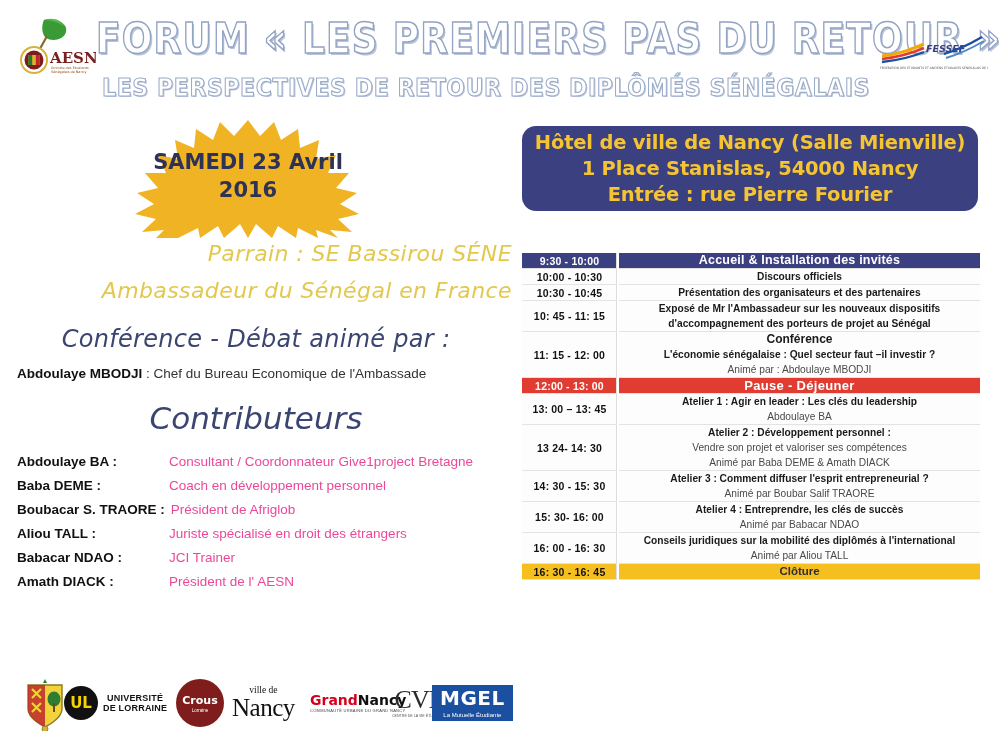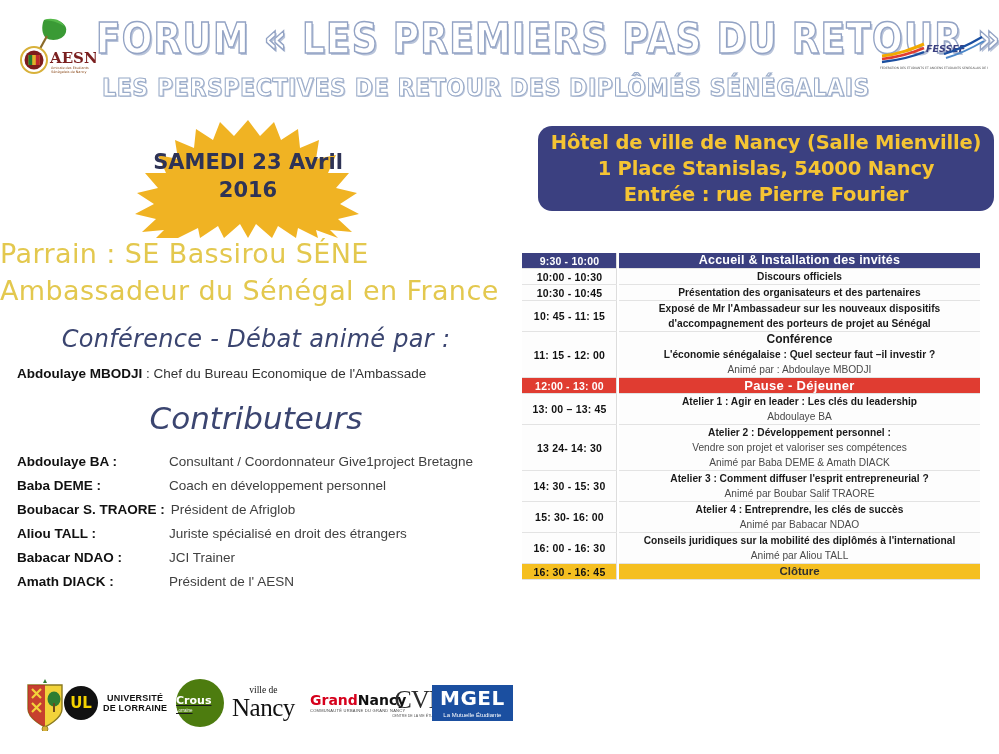--- a/index.html
+++ b/index.html
@@ -90,23 +90,24 @@
     font-family: "DejaVu Sans", sans-serif;
     font-size: 21px;
     font-weight: bold;
     color: #2e3356;
     line-height: 28px;
     z-index: 3;
   }
   .script-gold {
     font-family: "DejaVu Sans", sans-serif;
     color: #e3c84e;
-    font-size: 27px;
+    font-style: italic;
+    font-size: 22px;
     line-height: 37px;
-    text-align: left;
+    text-align: right;
     letter-spacing: 0.4px;
   }
   #parrain-block {
     position: absolute;
     left: 0; top: 125px;
     width: 512px;
   }
   #conf-debat {
     position: absolute;
     left: 0; top: 215px;
@@ -151,37 +152,36 @@
     line-height: 24px;
     white-space: nowrap;
     color: #333;
   }
   .contrib-name {
     font-weight: bold;
     color: #111;
     flex: 0 0 auto;
   }
   .contrib-role {
-    color: #404040;
+    color: #ec4899;
   }
   .contrib-row.w1 .contrib-name { width: 152px; }
   .contrib-row.w2 .contrib-name { width: auto; padding-right: 6px; }
 
   
   #venue-box {
     position: absolute;
     left: 522px; top: 126px;
     width: 456px; height: 85px;
     background: #3b4080;
     border-radius: 14px;
     display: flex;
     flex-direction: column;
     align-items: center;
     justify-content: center;
-    margin-left: 16px;
   }
   #venue-box div {
     font-family: "DejaVu Sans", sans-serif;
     font-size: 19.5px;
     font-weight: bold;
     color: #f5c433;
     line-height: 26px;
     white-space: nowrap;
     letter-spacing: -0.2px;
   }
@@ -287,23 +287,23 @@
     font-family: "DejaVu Sans", sans-serif;
   }
   .ul-text {
     font-size: 9px; font-weight: bold;
     line-height: 10.5px; color: #111;
     letter-spacing: 0.2px;
   }
   .crous-circle {
     width: 48px; height: 48px;
     border-radius: 50%;
-    background: #4d7c0f;
+    background: #7f1d1d;
     display: flex; flex-direction: column;
-    align-items: flex-start; justify-content: center; text-decoration: underline;
+    align-items: center; justify-content: center;
   }
   .crous-circle .c1 {
     color: #fff; font-size: 11px; font-weight: bold;
     font-family: "DejaVu Sans", sans-serif;
   }
   .crous-circle .c2 { color: #fff; font-size: 4.5px; margin-top: 1px; }
   .nancy-logo {
     font-family: "Liberation Serif", serif;
     line-height: 1;
     color: #111;

